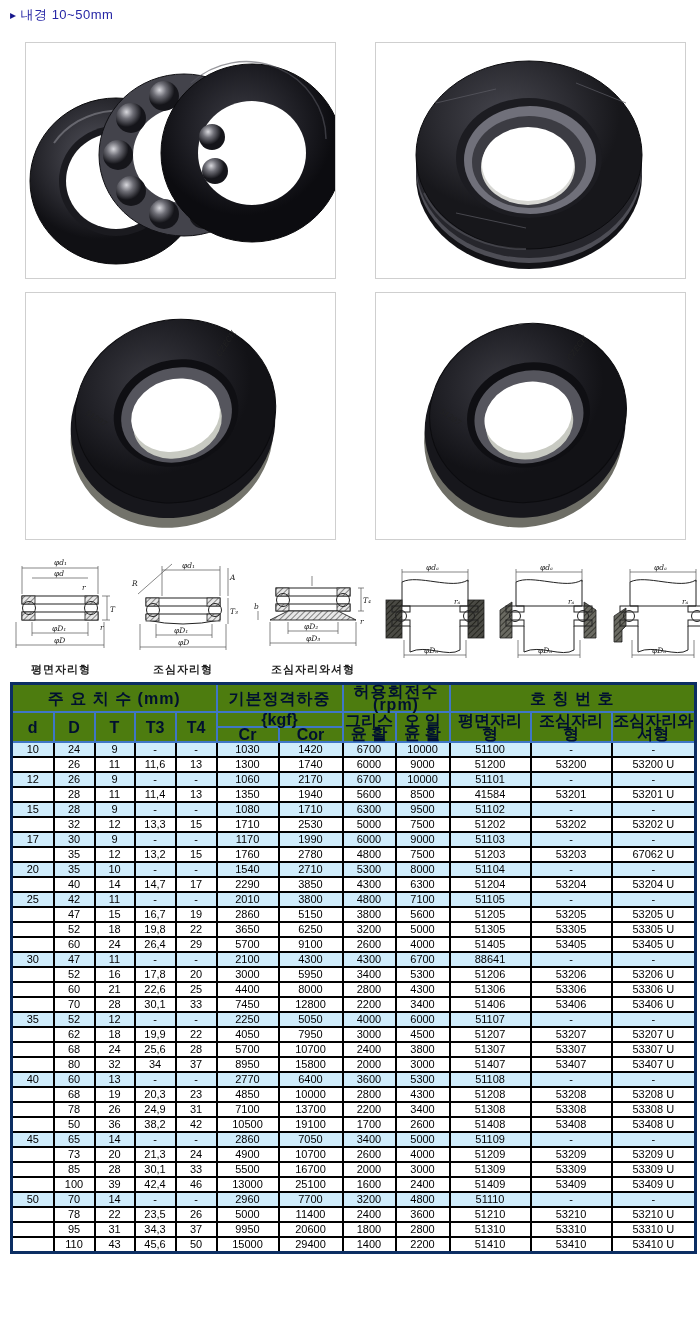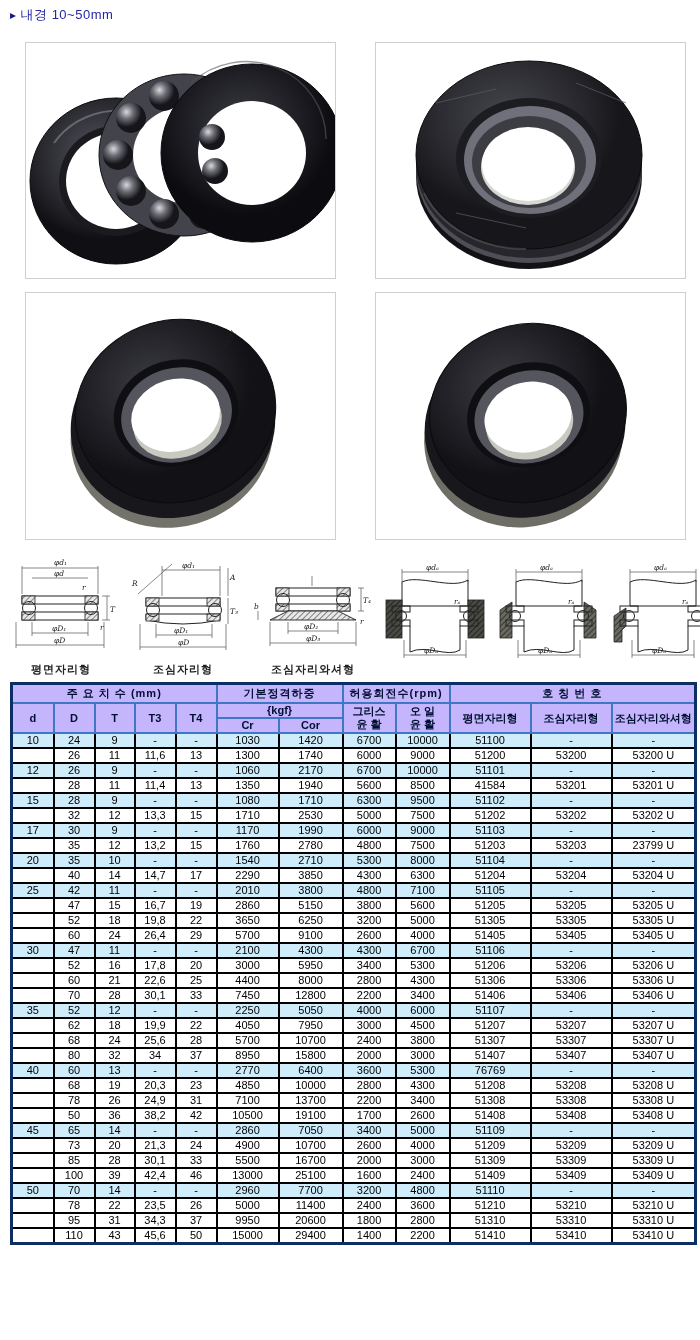--- a/index.html
+++ b/index.html
@@ -33,22 +33,22 @@
   .dln{stroke:#555;stroke-width:0.7;}
   .otl{stroke:#222;stroke-width:1;fill:none;}
   
   table.spec{
     position:absolute;left:10px;top:682px;width:684px;
     border-collapse:collapse;table-layout:fixed;
     font-size:11px;color:#000;
     border:3px solid #0c2e63;
   }
   table.spec th{
-    background:#c4b5fd;border:2px solid #3f76c6;color:#001030;
-    font-weight:bold;font-size:11px;padding:0;line-height:13px;
+    background:#4d7c0f;border:2px solid #3f76c6;color:#001030;
+    font-weight:bold;font-size:16px;padding:0;line-height:13px;
   }
   table.spec thead tr.gh th{height:17px;letter-spacing:1px;}
   table.spec thead{border-bottom:2px solid #000;}
   table.spec td{
     border:2px solid #000;text-align:center;padding:0;
     height:13px;line-height:13px;font-size:11px;background:#fff;
     overflow:hidden;white-space:nowrap;
   }
   table.spec tr.hl td{background:#cfecfb;}
 </style>
@@ -532,21 +532,21 @@
         <td>35</td>
         <td>12</td>
         <td>13,2</td>
         <td>15</td>
         <td>1760</td>
         <td>2780</td>
         <td>4800</td>
         <td>7500</td>
         <td>51203</td>
         <td>53203</td>
-        <td>23799 U</td>
+        <td>67062 U</td>
       </tr>
       <tr class="hl">
         <td>20</td>
         <td>35</td>
         <td>10</td>
         <td>-</td>
         <td>-</td>
         <td>1540</td>
         <td>2710</td>
         <td>5300</td>
@@ -628,21 +628,21 @@
       <tr class="hl">
         <td>30</td>
         <td>47</td>
         <td>11</td>
         <td>-</td>
         <td>-</td>
         <td>2100</td>
         <td>4300</td>
         <td>4300</td>
         <td>6700</td>
-        <td>51106</td>
+        <td>88641</td>
         <td>-</td>
         <td>-</td>
       </tr>
       <tr>
         <td></td>
         <td>52</td>
         <td>16</td>
         <td>17,8</td>
         <td>20</td>
         <td>3000</td>
@@ -740,21 +740,21 @@
       <tr class="hl">
         <td>40</td>
         <td>60</td>
         <td>13</td>
         <td>-</td>
         <td>-</td>
         <td>2770</td>
         <td>6400</td>
         <td>3600</td>
         <td>5300</td>
-        <td>76769</td>
+        <td>51108</td>
         <td>-</td>
         <td>-</td>
       </tr>
       <tr>
         <td></td>
         <td>68</td>
         <td>19</td>
         <td>20,3</td>
         <td>23</td>
         <td>4850</td>

